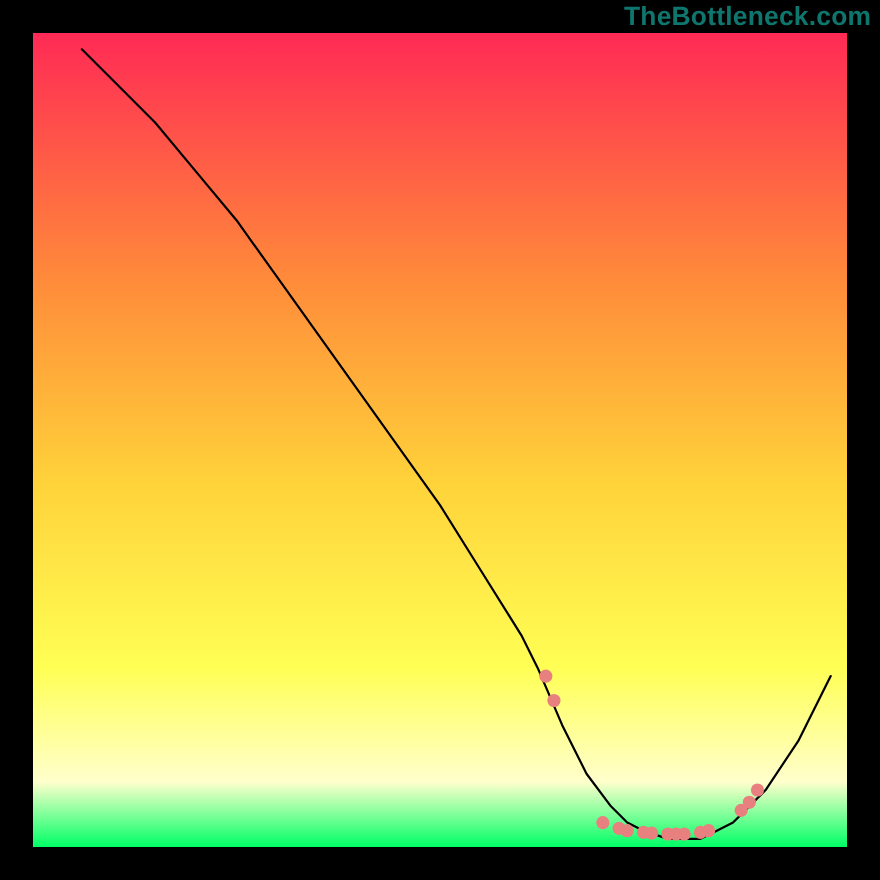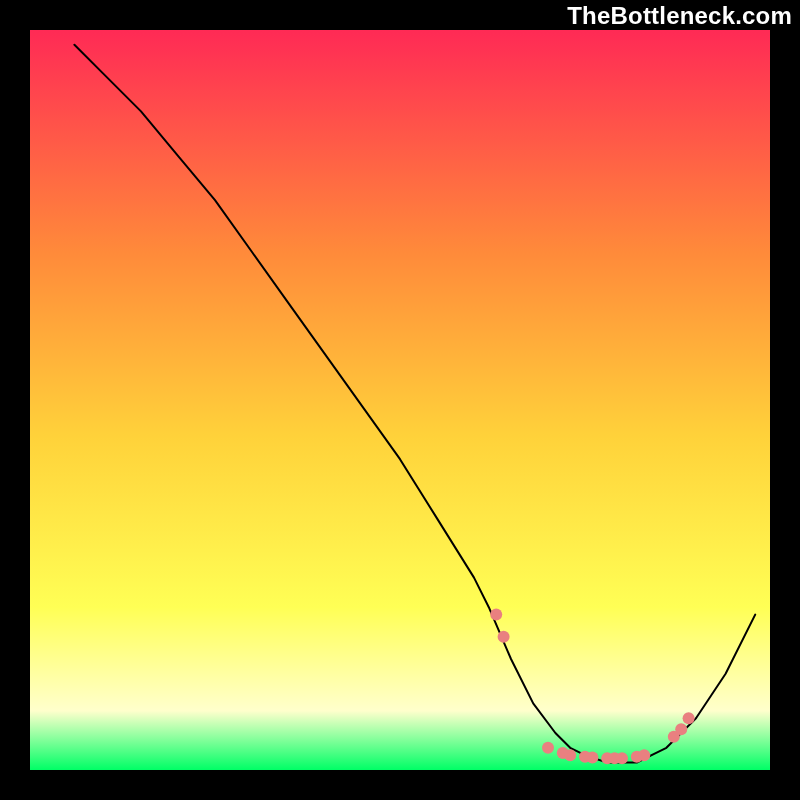--- a/index.html
+++ b/index.html
@@ -15,21 +15,21 @@
     width: 800px;
     height: 800px;
   }
   .watermark {
     position: absolute;
     top: 2px;
     right: 8px;
     font-family: Arial, Helvetica, sans-serif;
     font-size: 24px;
     font-weight: bold;
-    color: #ffffff;
+    color: #0f766e;
     letter-spacing: 0.2px;
     z-index: 3;
   }
   svg {
     position: absolute;
     top: 0;
     left: 0;
   }
 </style>
 </head>

